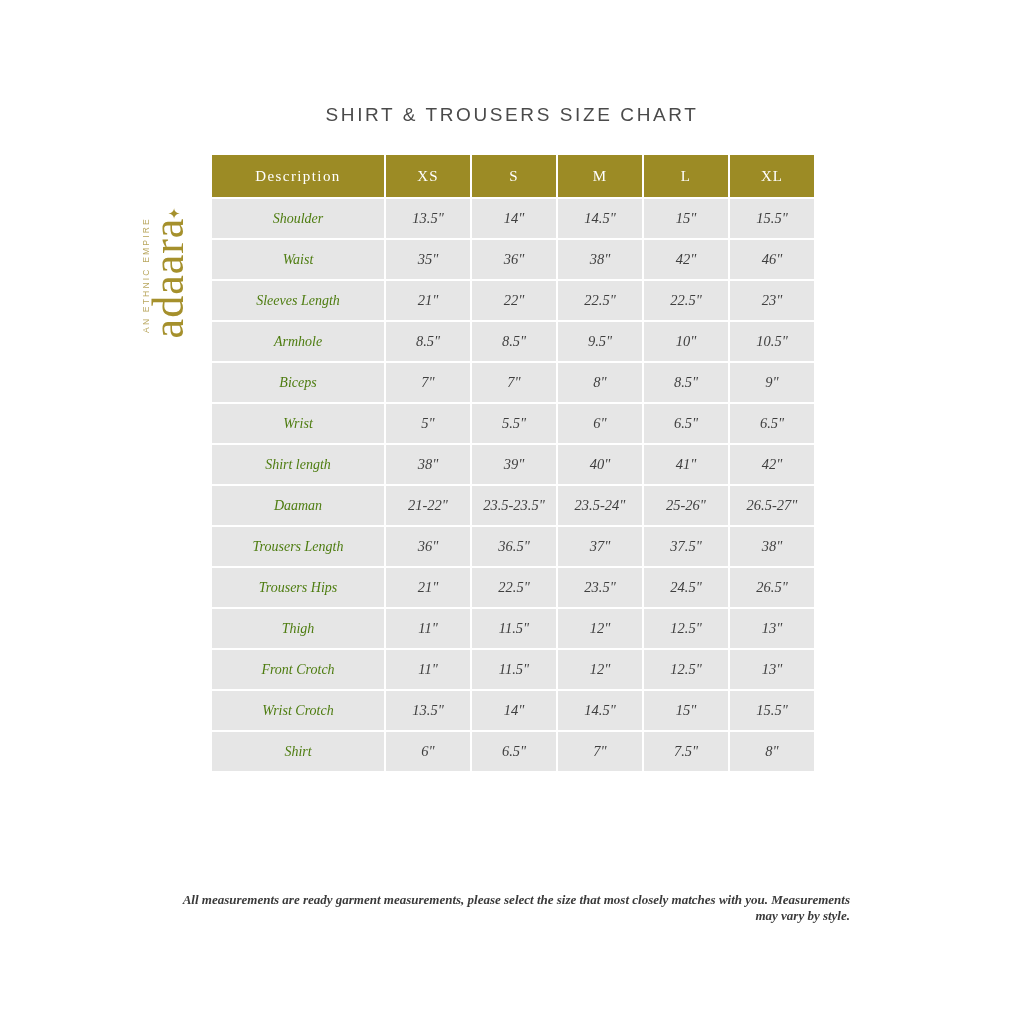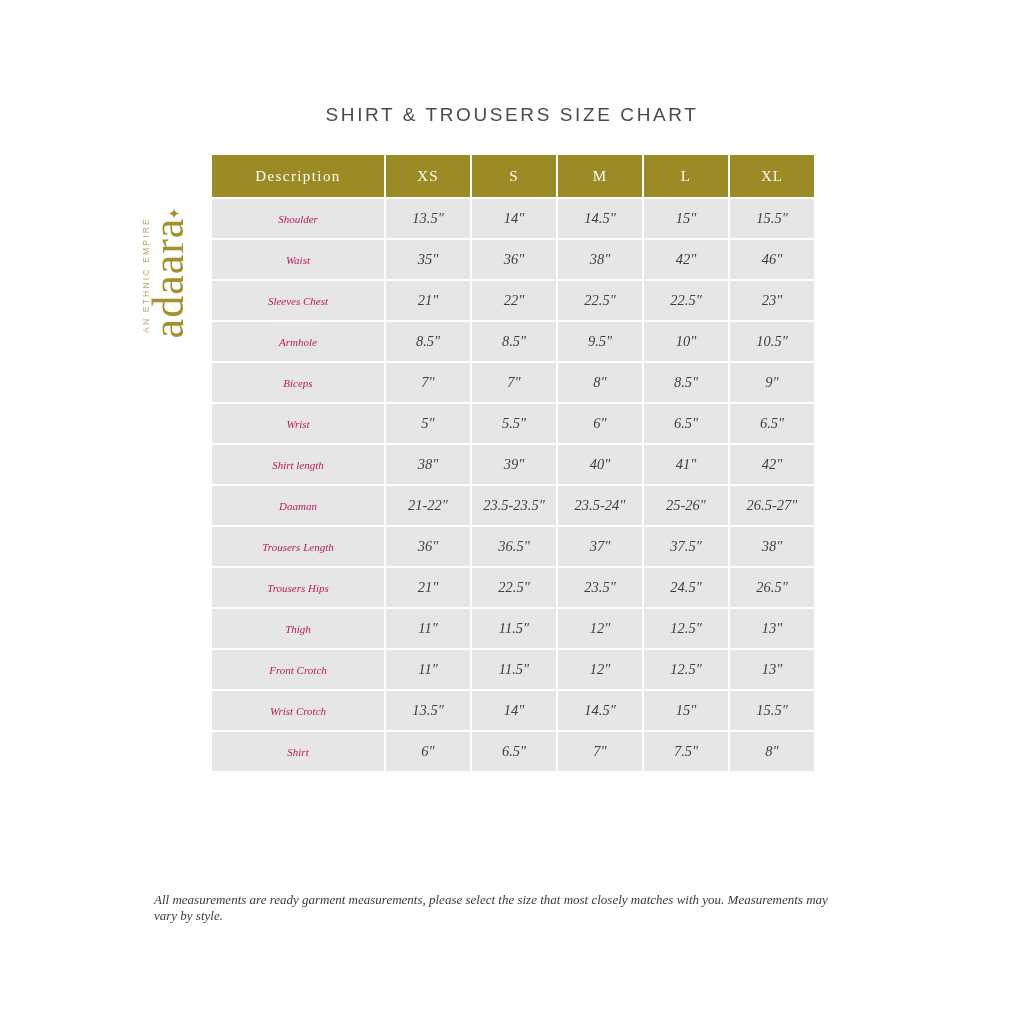--- a/index.html
+++ b/index.html
@@ -118,37 +118,37 @@
     background: #e6e6e6;
     height: 37px;
     text-align: center;
     font-family: "Liberation Serif", serif;
     font-style: italic;
     font-size: 14.5px;
     color: #3f3f3f;
     border: 0;
   }
   table.size-chart td.rowlabel {
-    font-size: 11px;
+    font-size: 14px;
     font-style: italic;
-    color: #be185d;
+    color: #4d7c0f;
   }
   col.c-desc { width: 172px; }
   col.c-size { width: 84px; }
 
   
   .footnote {
     position: absolute;
-    left: 154px;
+    left: 160px;
     top: 892px;
     width: 690px;
-    text-align: left;
+    text-align: right;
     font-family: "Liberation Serif", serif;
     font-style: italic;
-    font-weight: normal;
+    font-weight: bold;
     font-size: 13px;
     line-height: 1.25;
     color: #3a3a3a;
   }
 </style>
 </head>
 <body>
 
 <div id="page">
 
@@ -191,21 +191,21 @@
           </tr>
           <tr>
             <td class="rowlabel">Waist</td>
             <td>35"</td>
             <td>36"</td>
             <td>38"</td>
             <td>42"</td>
             <td>46"</td>
           </tr>
           <tr>
-            <td class="rowlabel">Sleeves Chest</td>
+            <td class="rowlabel">Sleeves Length</td>
             <td>21"</td>
             <td>22"</td>
             <td>22.5"</td>
             <td>22.5"</td>
             <td>23"</td>
           </tr>
           <tr>
             <td class="rowlabel">Armhole</td>
             <td>8.5"</td>
             <td>8.5"</td>

